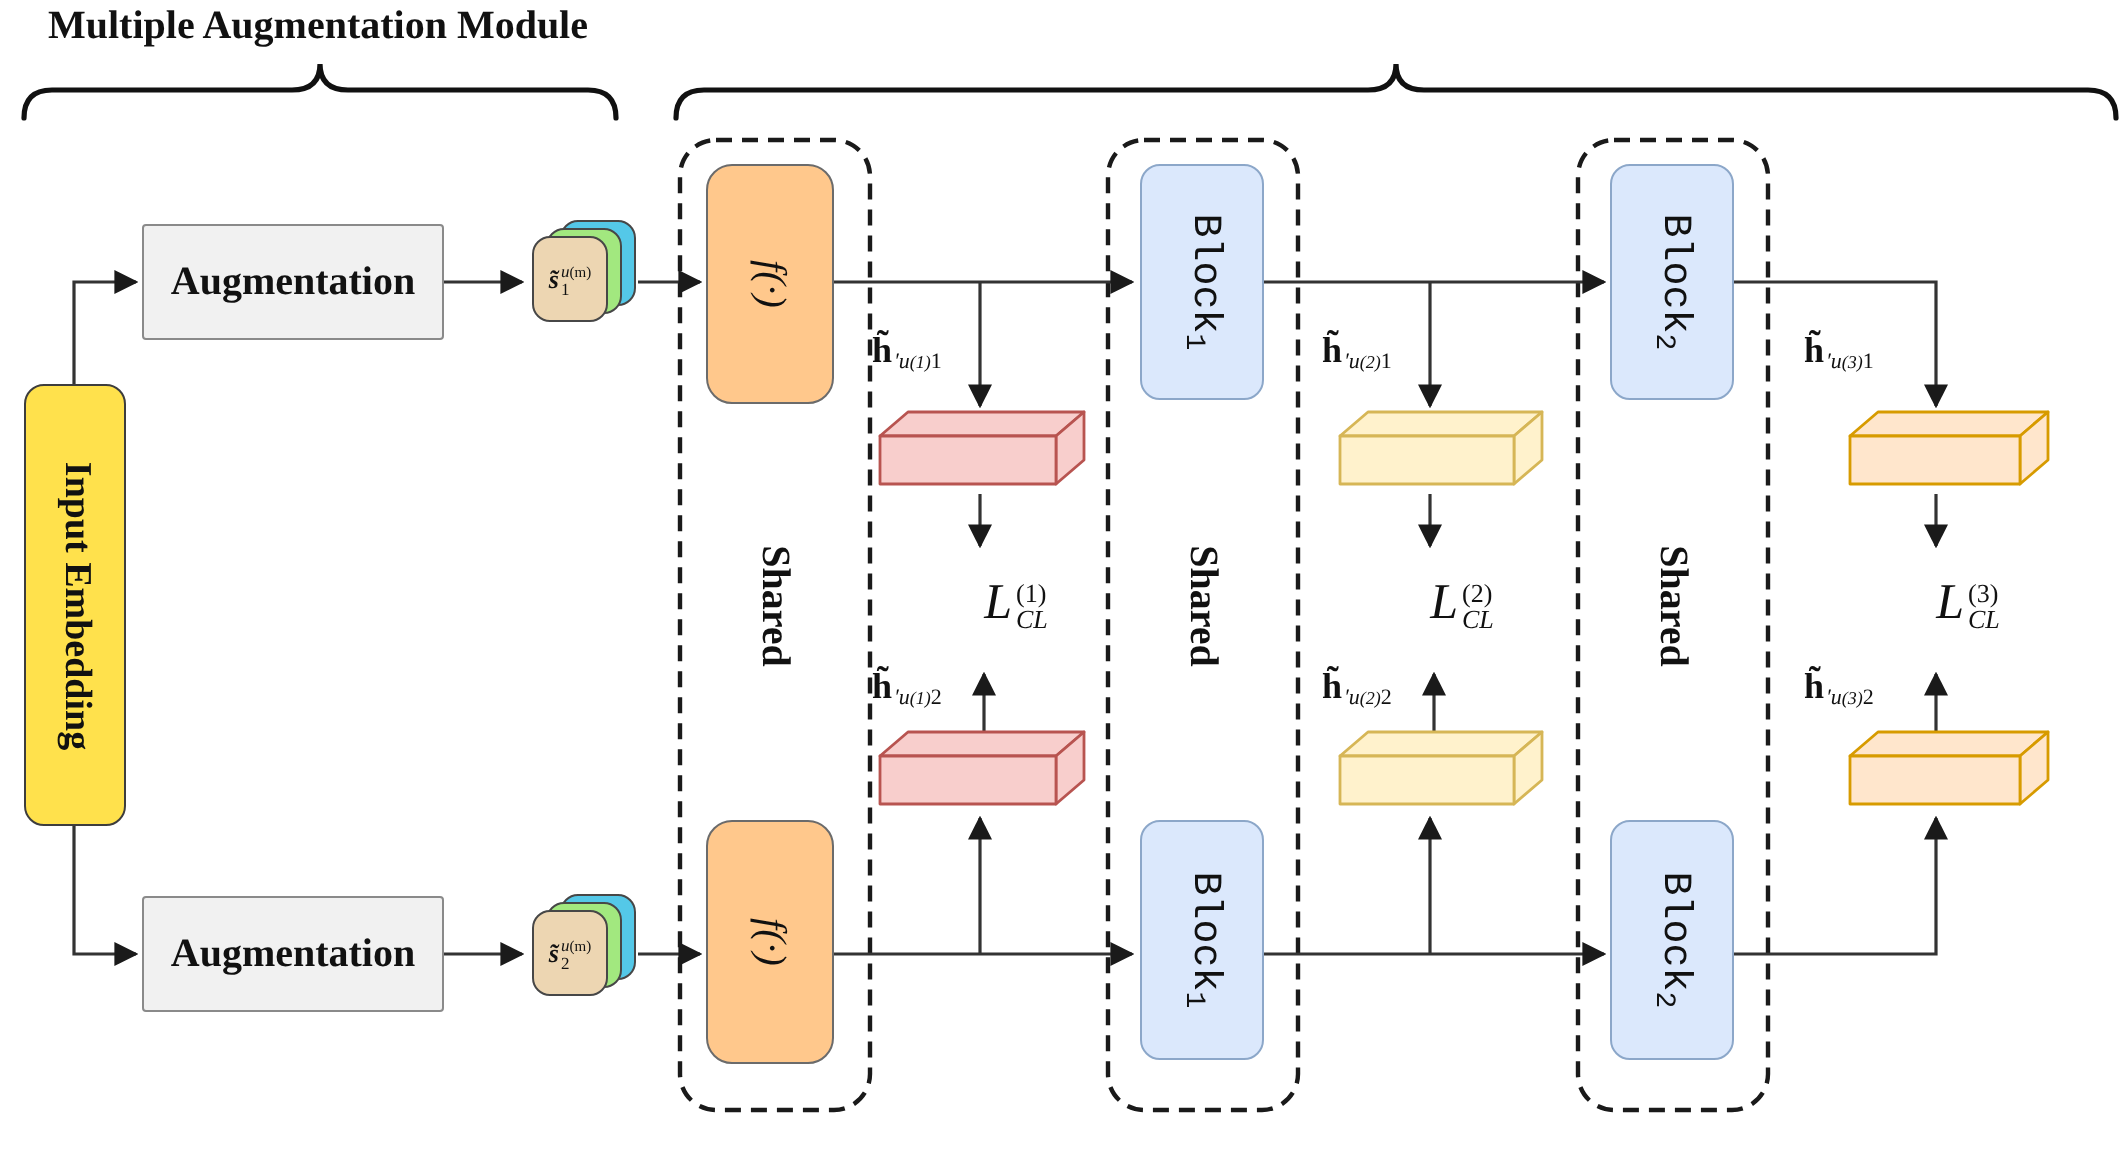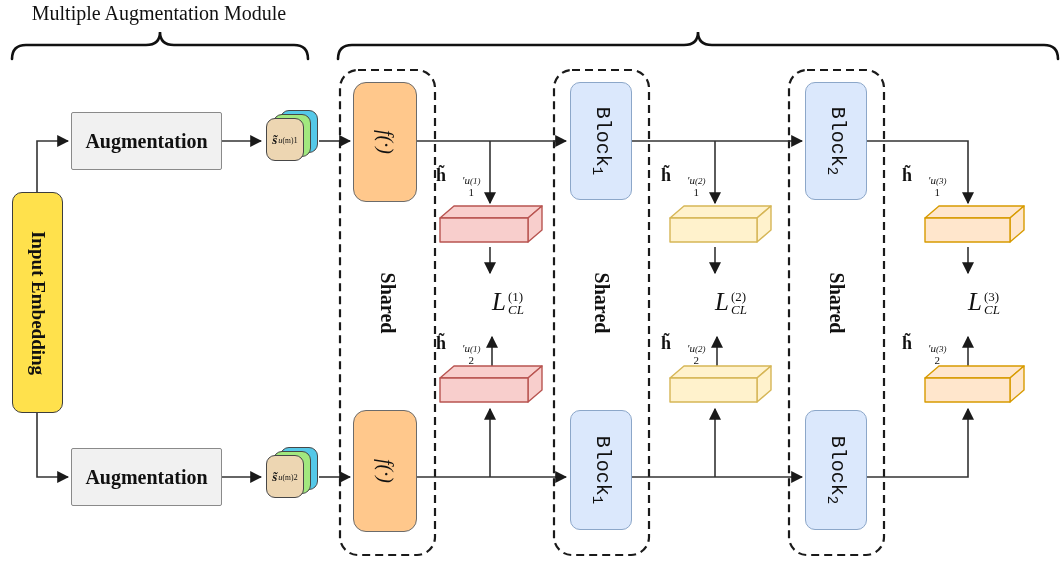--- a/index.html
+++ b/index.html
@@ -1,40 +1,40 @@
 <!DOCTYPE html>
 <html style="--text-color: #111111; --line-color: #333333; --brace-color: #111111; --dash-stroke: #1a1a1a; --input-embedding-fill: #FFE14C; --box-stroke-dark: #3D3D3D; --aug-fill: #F1F1F1; --aug-stroke: #8A8A8A; --f-fill: #FFC88C; --f-stroke: #6B6B6B; --block-fill: #DBE8FC; --block-stroke: #8CA7C9; --card-stroke: #474747; --card-blue: #54C8E8; --card-green: #A2E87F; --card-tan: #EDD6B2; --bar-red-fill: #F8CECC; --bar-red-stroke: #B85450; --bar-yellow-fill: #FFF2CC; --bar-yellow-stroke: #D6B656; --bar-orange-fill: #FFE6CC; --bar-orange-stroke: #D79B00;"><head>
 <meta charset="utf-8">
 <style>
   html,body{margin:0;padding:0;background:#fff;}
   #canvas{position:relative;width:1064px;height:588px;background:#fff;overflow:hidden;
           font-family:"Liberation Serif",serif;color:var(--text-color,#111);}
   svg{position:absolute;left:0;top:0;}
-  .title{position:absolute;font-weight:normal;font-size:20px;text-align:center;white-space:nowrap;}
+  .title{position:absolute;font-weight:bold;font-size:20px;text-align:center;white-space:nowrap;}
   .box{position:absolute;box-sizing:border-box;}
   .ie-box{background:var(--input-embedding-fill);border:1.7px solid var(--box-stroke-dark);border-radius:10px;}
   .aug-box{background:var(--aug-fill);border:1.6px solid var(--aug-stroke);border-radius:2px;
            display:flex;align-items:center;justify-content:center;font-weight:bold;font-size:20px;}
   .f-box{background:var(--f-fill);border:1.5px solid var(--f-stroke);border-radius:13px;}
   .blk-box{background:var(--block-fill);border:1.5px solid var(--block-stroke);border-radius:10px;}
   .vt{position:absolute;white-space:nowrap;transform:translate(-50%,-50%) rotate(90deg);}
   .ie-text{font-weight:bold;font-size:19px;}
   .shared{font-weight:bold;font-size:20px;}
   .ftext{font-style:italic;font-size:20px;}
   .blocktext{font-family:"Liberation Mono","DejaVu Sans Mono",monospace;font-size:20px;}
   .blocksub{font-family:"Liberation Mono","DejaVu Sans Mono",monospace;font-size:14px;vertical-align:-4px;}
   .card{position:absolute;width:38px;height:43px;border-radius:9px;border:1.6px solid var(--card-stroke);box-sizing:border-box;}
   .card-label{position:absolute;display:flex;align-items:center;justify-content:center;}
   .sbase{font-style:italic;font-weight:bold;font-size:13px;}
-  .sstack{display:inline-flex;flex-direction:row;margin-left:1px;line-height:8px;font-size:8.5px;transform:translateY(0.5px);}
+  .sstack{display:inline-flex;flex-direction:column;margin-left:1px;line-height:8px;font-size:8.5px;transform:translateY(0.5px);}
   .ssup{font-style:italic;}
   .sss{font-size:7.5px;font-style:normal;}
   .hlabel{position:absolute;white-space:nowrap;}
   .mbase{font-weight:bold;font-size:18px;}
-  .mstack{display:inline-flex;flex-direction:column;margin-left:16px;line-height:11px;vertical-align:-3px;align-items:center;}
+  .mstack{display:inline-flex;margin-left:1px;line-height:11px;vertical-align:-3px;}
   .msup{font-size:11px;font-style:italic;}
   .mss{font-size:9px;font-style:italic;}
   .msub{font-size:11px;font-style:normal;}
   .llabel{position:absolute;white-space:nowrap;display:flex;align-items:center;justify-content:center;}
   .lbase{font-style:italic;font-size:25px;}
   .lstack{display:inline-flex;flex-direction:column;margin-left:2px;line-height:13px;font-size:13px;transform:translateY(1px);}
   .lsup{font-style:normal;}
   .lsub{font-style:italic;}
 </style>
 </head>

